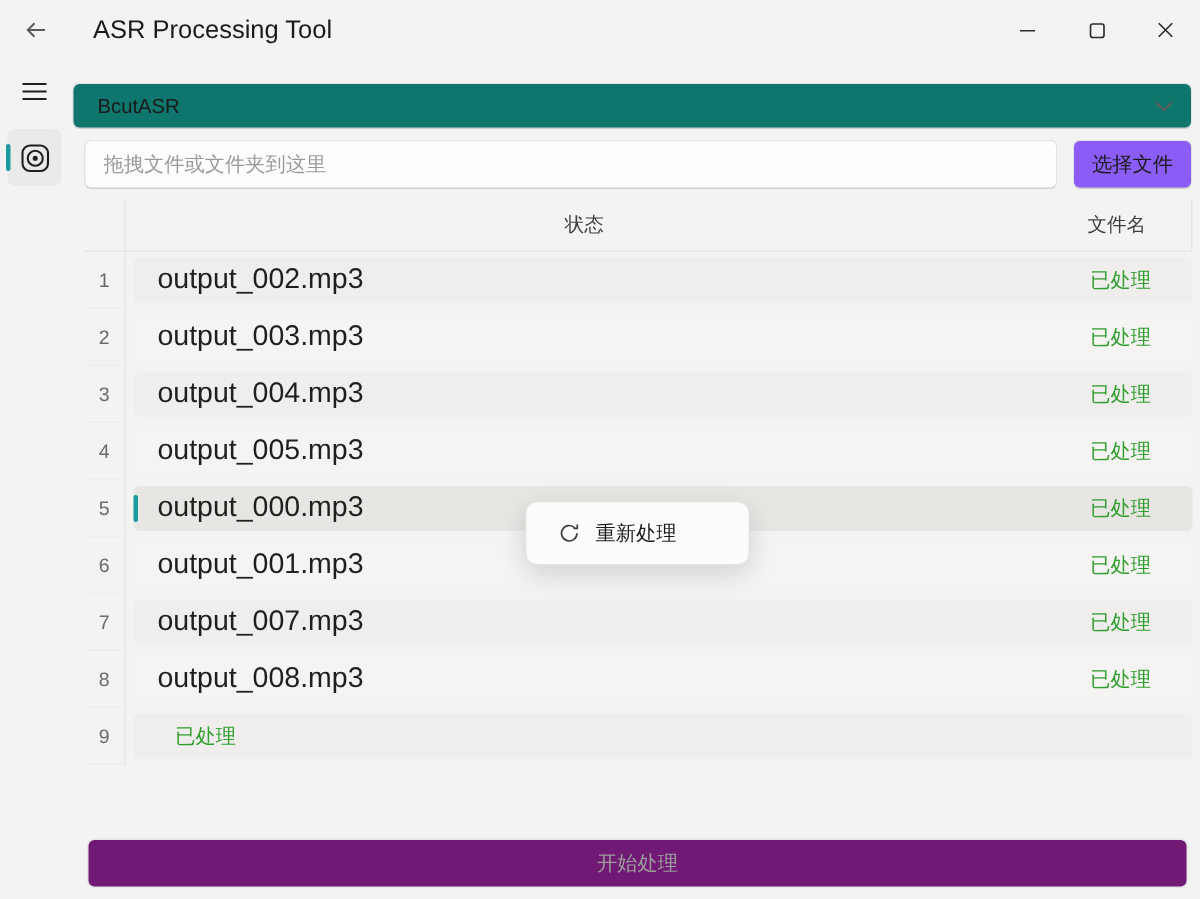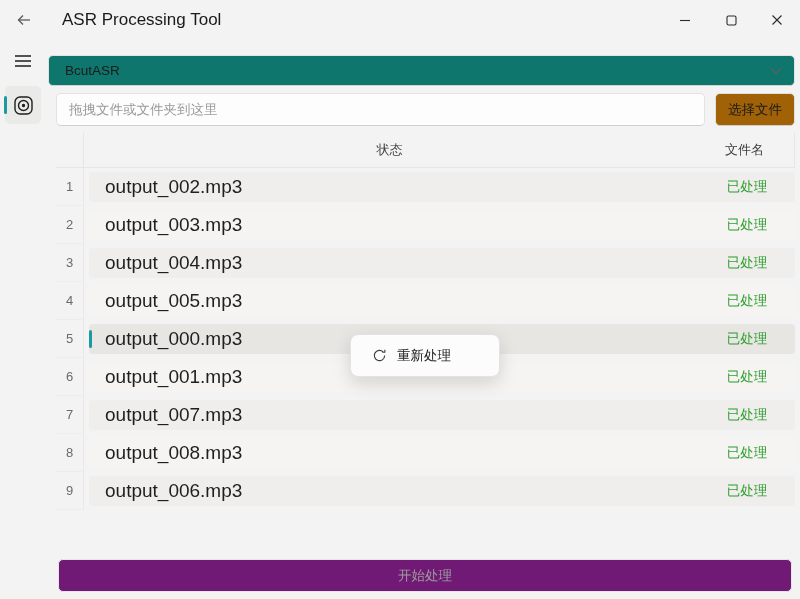--- a/index.html
+++ b/index.html
@@ -81,21 +81,21 @@
     border: 1px solid #e3e3e3; border-bottom-color: #cfcfcf;
     border-radius: 5px;
     padding: 0 12px;
     font-size: 13.5px; color: #1b1b1b;
     font-family: "Liberation Sans", "DejaVu Sans", sans-serif;
     outline: none;
   }
   .drop-input::placeholder { color: #9a9a9a; }
   .choose-btn {
     width: 80px; height: 33px; flex-shrink: 0;
-    background: #a16207;
+    background: #8b5cf6;
     border: 1px solid #e0e0e0; border-bottom-color: #cfcfcf;
     border-radius: 5px;
     font-size: 13.5px; color: #1b1b1b;
     font-family: "Liberation Sans", "DejaVu Sans", sans-serif;
     cursor: pointer;
   }
 
   
   .table {
     position: absolute; left: 8px; top: 93px; width: 739px;
@@ -339,21 +339,20 @@
         <span class="fname">output_008.mp3</span>
         <span class="status" style="color: rgb(47, 158, 47);">已处理</span>
       </div>
         </div>
     </div>
     <div class="trow odd">
       <div class="num">9</div>
       <div class="cellwrap">
           <div class="cell">
 
-        <span class="fname">output_006.mp3</span>
         <span class="status" style="color: rgb(47, 158, 47);">已处理</span>
       </div>
         </div>
     </div>
   </div>
 
   <button class="start-btn" disabled="">开始处理</button>
 </div>
 
 <div class="ctx-menu">

